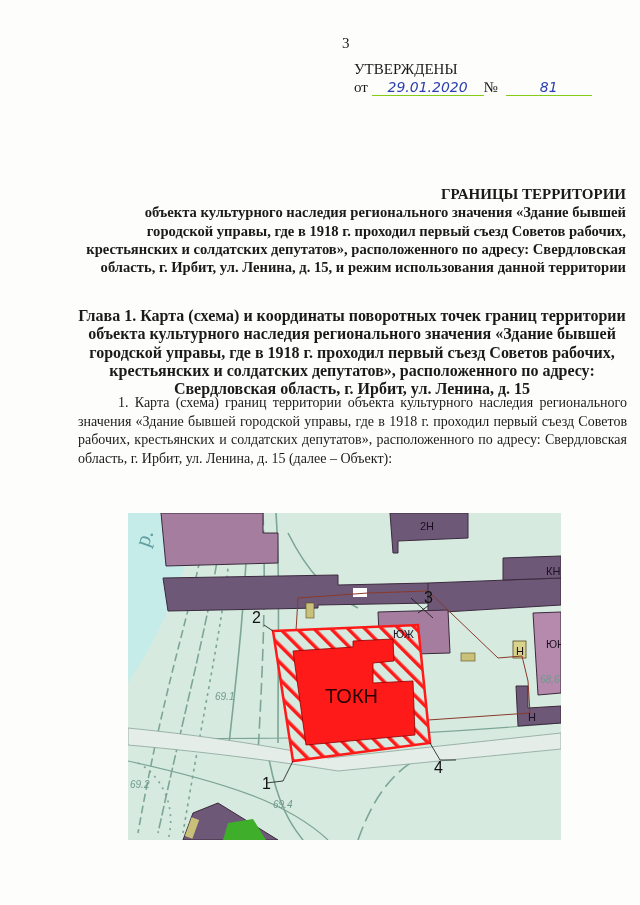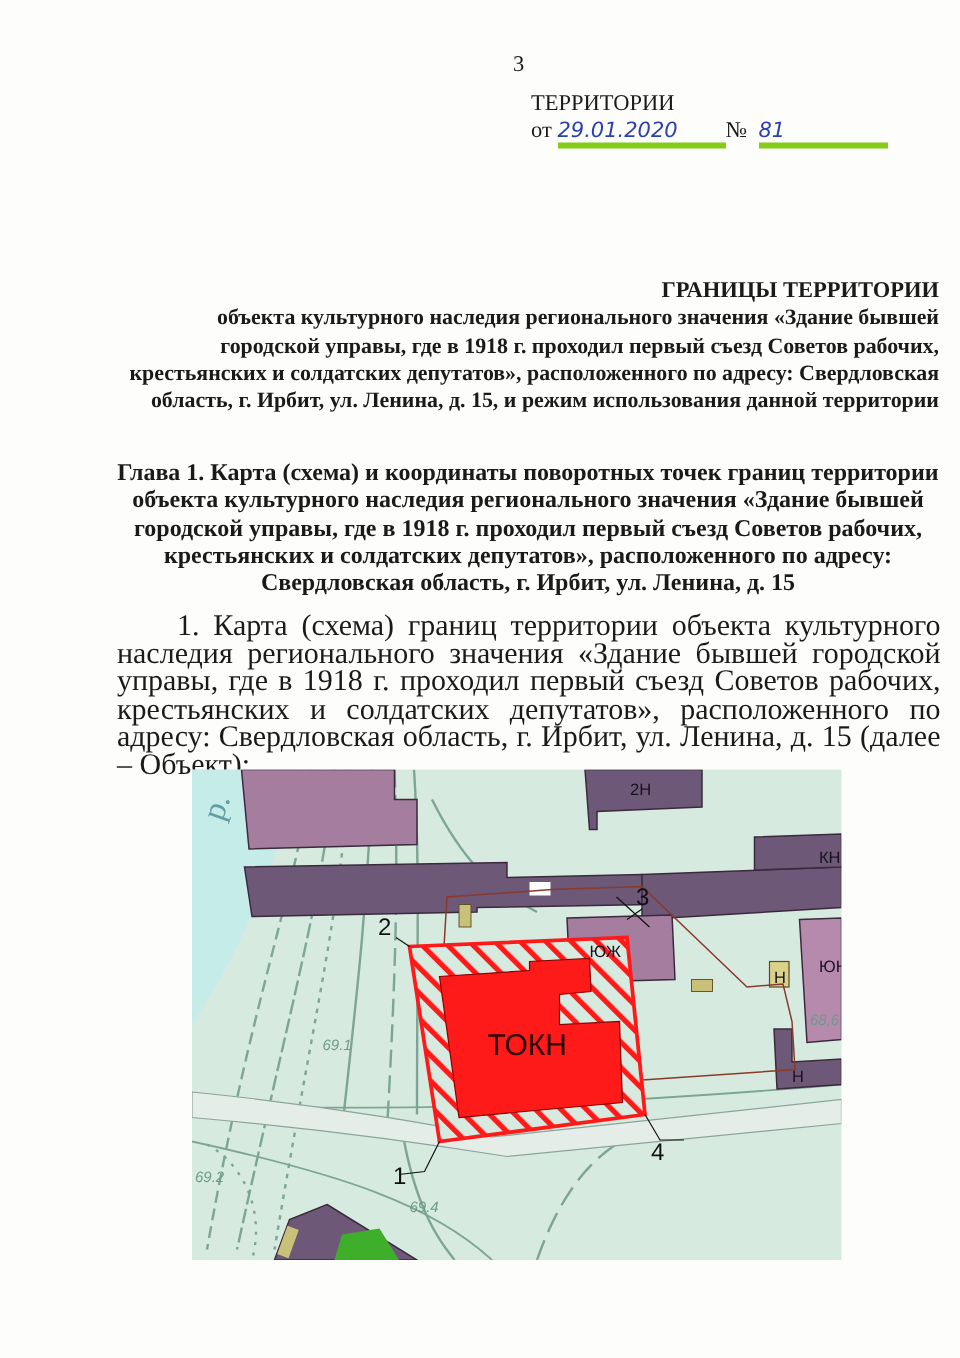--- a/index.html
+++ b/index.html
@@ -10,53 +10,53 @@
     color: #1a1a1a;
   }
   .page-number {
     position: absolute; left: 342px; top: 35px; font-size: 15px;
   }
   .approval {
     position: absolute; left: 354px; top: 60px; font-size: 15px; line-height: 18px;
   }
   .approval .line { white-space: nowrap; }
   .approval .handwritten {
-    display: inline-block; border-bottom: 4px solid #84cc16;
+    display: inline-block; border-bottom: 1px solid #84cc16;
     font-family: "DejaVu Sans", sans-serif; font-style: italic;
-    color: #2b3fb0; font-size: 14px; line-height: 15px;
+    color: #2b3fb0; font-size: 14px; text-align: center; line-height: 15px;
   }
   .hw-date { width: 112px; }
   .hw-num { width: 86px; margin-left: 4px; }
   .title-block {
     position: absolute; left: 78px; width: 548px; top: 185px;
     text-align: right; font-weight: bold; font-size: 14.6px; line-height: 18.3px;
   }
   .title-block .main { font-size: 15px; }
   .chapter-block {
     position: absolute; left: 78px; width: 548px; top: 307px;
     text-align: center; font-weight: bold; font-size: 16px; line-height: 18.3px;
   }
   .para {
-    position: absolute; left: 78px; width: 549px; top: 408px;
-    font-size: 20px; line-height: 18.5px; text-align: justify;
+    position: absolute; left: 78px; width: 549px; top: 394px;
+    font-size: 14px; line-height: 18.5px; text-align: justify;
     text-indent: 40px;
   }
   .map {
     position: absolute; left: 128px; top: 513px; width: 433px; height: 327px;
     overflow: hidden; background: #d6eadf;
   }
   .map svg { display: block; }
 </style>
 </head>
 <body>
 
 <div class="page-number">3</div>
 
 <div class="approval">
-  <div class="line">ТЕРРИТОРИИ</div>
+  <div class="line">УТВЕРЖДЕНЫ</div>
   <div class="line">
     <span>от</span>
     <span class="handwritten hw-date">29.01.2020</span><span>№</span>
     <span class="handwritten hw-num">81</span>
   </div>
 </div>
 
 <div class="title-block">
   <div class="main">ГРАНИЦЫ ТЕРРИТОРИИ</div>
   <div>объекта культурного наследия регионального значения «Здание бывшей городской управы, где в 1918 г. проходил первый съезд Советов рабочих, крестьянских и солдатских депутатов», расположенного по адресу: Свердловская область, г. Ирбит, ул. Ленина, д. 15, и режим использования данной территории</div>

